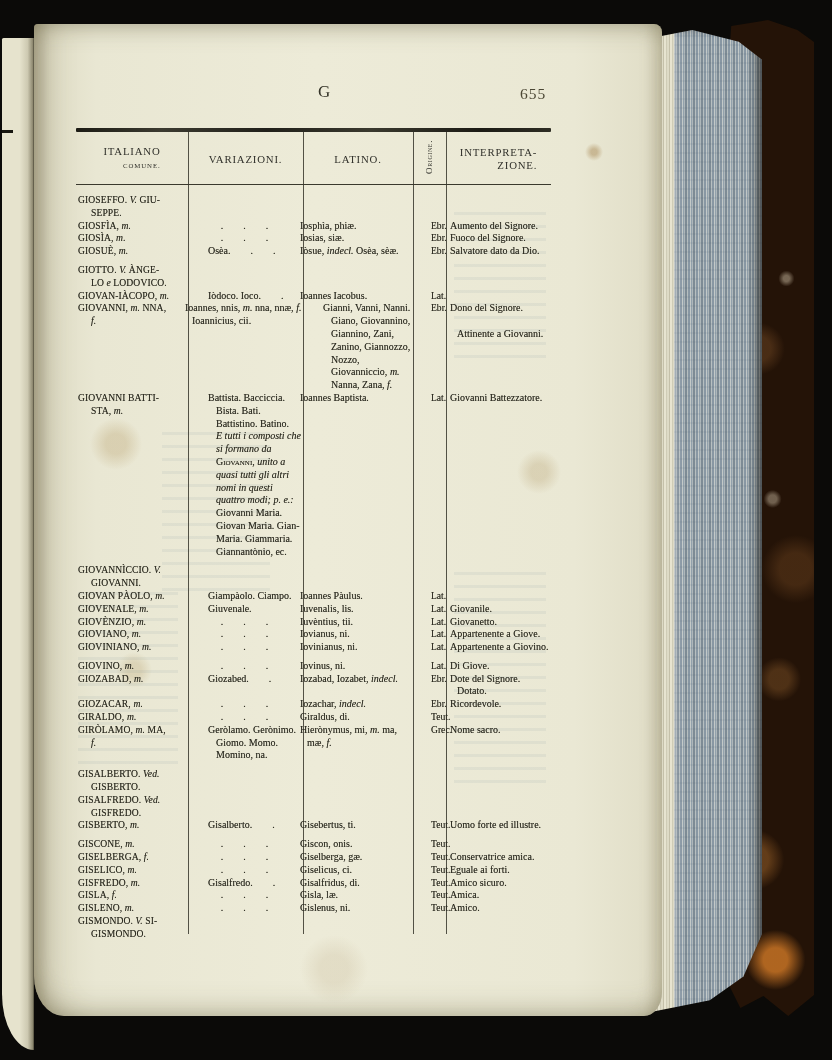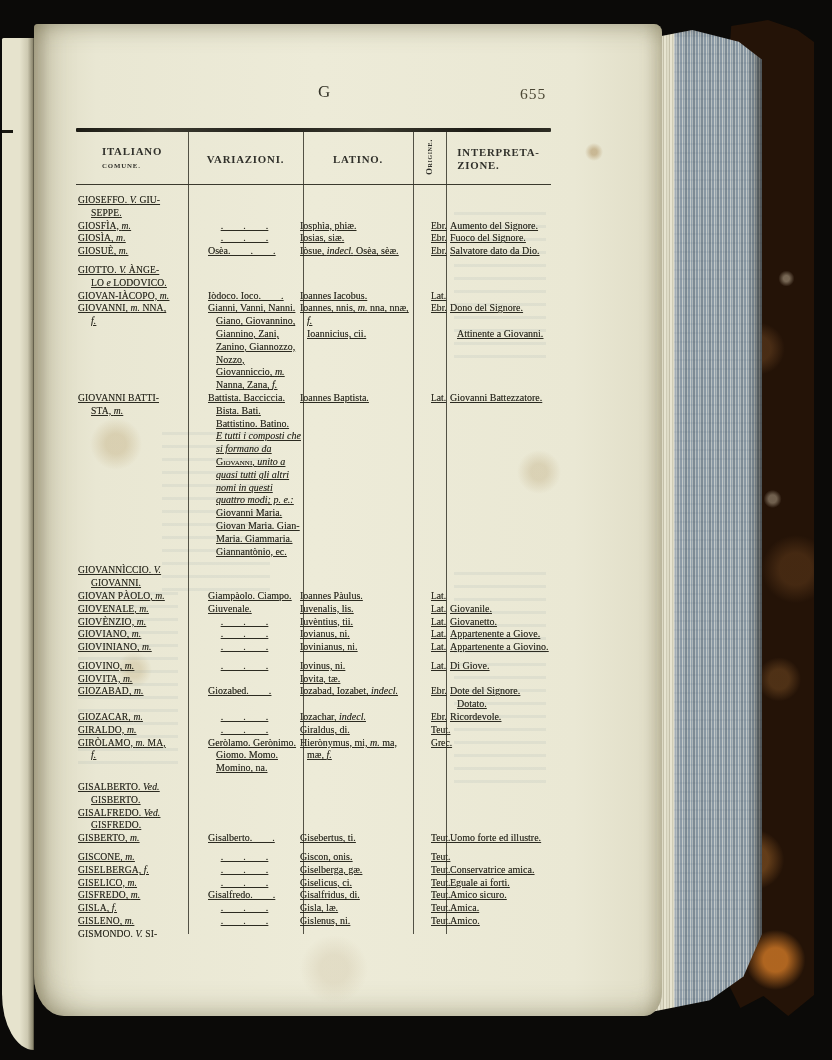--- a/index.html
+++ b/index.html
@@ -70,27 +70,27 @@
   
   .table{position:absolute;left:42px;top:104px;width:475px;height:810px;overflow:hidden;
     font-size:10px;line-height:12.8px;}
   .rule-heavy{height:4px;width:100%;border-radius:1px;
     background:linear-gradient(90deg,#1c1b14,#3c3b30 18%,#21201a 40%,#3a392e 62%,#1c1b14 85%,#2e2d24);}
   .rule-thin{position:absolute;left:0;top:56px;width:100%;height:1px;background:#3a392d;}
   .vline{position:absolute;top:4px;width:1px;height:802px;background:rgba(55,54,43,.85);}
   .v1{left:112px;} .v2{left:227px;} .v3{left:337px;} .v4{left:370px;}
 
   .hdr{display:grid;grid-template-columns:112px 115px 110px 33px 105px;height:50px;margin-top:2px;
-    align-items:center;justify-items:center;text-align:left;color:#30302a;font-weight:bold;}
+    align-items:center;justify-items:center;text-align:right;color:#30302a;}
   .h1{font-size:10.8px;letter-spacing:.8px;}
   .h2{font-size:6.8px;letter-spacing:.9px;margin-top:2px;}
   .h-or .vert{writing-mode:vertical-rl;transform:rotate(180deg);font-variant:small-caps;
     font-size:9px;letter-spacing:.6px;}
 
-  .tbody{position:absolute;left:0;top:66px;width:475px;text-decoration:underline;}
+  .tbody{position:absolute;left:0;top:66px;width:475px;}
   .trow{display:grid;grid-template-columns:112px 115px 110px 33px 105px;}
   .trow.gap{margin-top:6px;}
   .cell{box-sizing:border-box;}
   .cell i{font-style:italic;}
   .cell .sc{font-variant:small-caps;font-style:normal;}
   .c-it{padding-left:15px;text-indent:-13px;font-size:9.6px;letter-spacing:.1px;padding-right:1px;}
   .c-va{padding-left:28px;text-indent:-8px;padding-right:2px;}
   .c-va.dots{padding-left:0;text-indent:0;text-align:center;}
   .c-la{padding-left:4px;text-indent:-7px;padding-right:1px;}
   .c-or{padding-left:12px;font-size:9.6px;margin-left:6px;}
@@ -185,22 +185,22 @@
           </div>
           <div class="trow">
             <div class="cell c-it">GIOVAN-IÀCOPO, <i>m.</i></div>
             <div class="cell c-va">Iòdoco. Ioco.  .</div>
             <div class="cell c-la">Ioannes Iacobus.</div>
             <div class="cell c-or">Lat.</div>
             <div class="cell c-in"></div>
           </div>
           <div class="trow">
             <div class="cell c-it">GIOVANNI, <i>m.</i> NNA,<br><i>f.</i></div>
+            <div class="cell c-la">Ioannes, nnis, <i>m.</i> nna, nnæ, <i>f.</i><br>Ioannicius, cii.</div>
             <div class="cell c-va">Gianni, Vanni, Nanni. Giano, Giovannino, Giannino, Zani, Zanino, Giannozzo, Nozzo, Giovanniccio, <i>m.</i> Nanna, Zana, <i>f.</i></div>
-            <div class="cell c-la">Ioannes, nnis, <i>m.</i> nna, nnæ, <i>f.</i><br>Ioannicius, cii.</div>
             <div class="cell c-or">Ebr.</div>
             <div class="cell c-in">Dono del Signore.<br><br>Attinente a Giovanni.</div>
           </div>
           <div class="trow">
             <div class="cell c-it">GIOVANNI BATTI-<br>STA, <i>m.</i></div>
             <div class="cell c-va">Battista. Bacciccia. Bista. Bati. Battistino. Batino.<br><i>E tutti i composti che si formano da</i> <span class="sc">Giovanni</span>, <i>unito a quasi tutti gli altri nomi in questi quattro modi; p. e.:</i> Giovanni Maria. Giovan Maria. Gian-Maria. Giammaria. Giannantònio, ec.</div>
             <div class="cell c-la">Ioannes Baptista.</div>
             <div class="cell c-or">Lat.</div>
             <div class="cell c-in">Giovanni Battezzatore.</div>
           </div>
@@ -245,27 +245,20 @@
             <div class="cell c-la">Iovinianus, ni.</div>
             <div class="cell c-or">Lat.</div>
             <div class="cell c-in">Appartenente a Giovino.</div>
           </div>
           <div class="trow gap">
             <div class="cell c-it">GIOVINO, <i>m.</i></div>
             <div class="cell c-va dots">.  .  .</div>
             <div class="cell c-la">Iovinus, ni.</div>
             <div class="cell c-or">Lat.</div>
             <div class="cell c-in">Di Giove.</div>
-          </div>
-          <div class="trow">
-            <div class="cell c-it">GIOVITA, <i>m.</i></div>
-            <div class="cell c-va"></div>
-            <div class="cell c-la">Iovita, tæ.</div>
-            <div class="cell c-or"></div>
-            <div class="cell c-in"></div>
           </div>
           <div class="trow">
             <div class="cell c-it">GIOZABAD, <i>m.</i></div>
             <div class="cell c-va">Giozabed.  .</div>
             <div class="cell c-la">Iozabad, Iozabet, <i>indecl.</i></div>
             <div class="cell c-or">Ebr.</div>
             <div class="cell c-in">Dote del Signore. Dotato.</div>
           </div>
           <div class="trow">
             <div class="cell c-it">GIOZACAR, <i>m.</i></div>
@@ -279,20 +272,21 @@
             <div class="cell c-va dots">.  .  .</div>
             <div class="cell c-la">Giraldus, di.</div>
             <div class="cell c-or">Teut.</div>
             <div class="cell c-in"></div>
           </div>
           <div class="trow">
             <div class="cell c-it">GIRÒLAMO, <i>m.</i> MA,<br><i>f.</i></div>
             <div class="cell c-va">Geròlamo. Gerònimo. Giomo. Momo. Momino, na.</div>
             <div class="cell c-la">Hierònymus, mi, <i>m.</i> ma, mæ, <i>f.</i></div>
             <div class="cell c-or">Grec.</div>
+            <div class="cell c-in">Nome sacro.</div>
           </div>
           <div class="trow gap">
             <div class="cell c-it">GISALBERTO. <i>Ved.</i><br>GISBERTO.</div>
             <div class="cell c-va"></div>
             <div class="cell c-la"></div>
             <div class="cell c-or"></div>
             <div class="cell c-in"></div>
           </div>
           <div class="trow">
             <div class="cell c-it">GISALFREDO. <i>Ved.</i><br>GISFREDO.</div>

